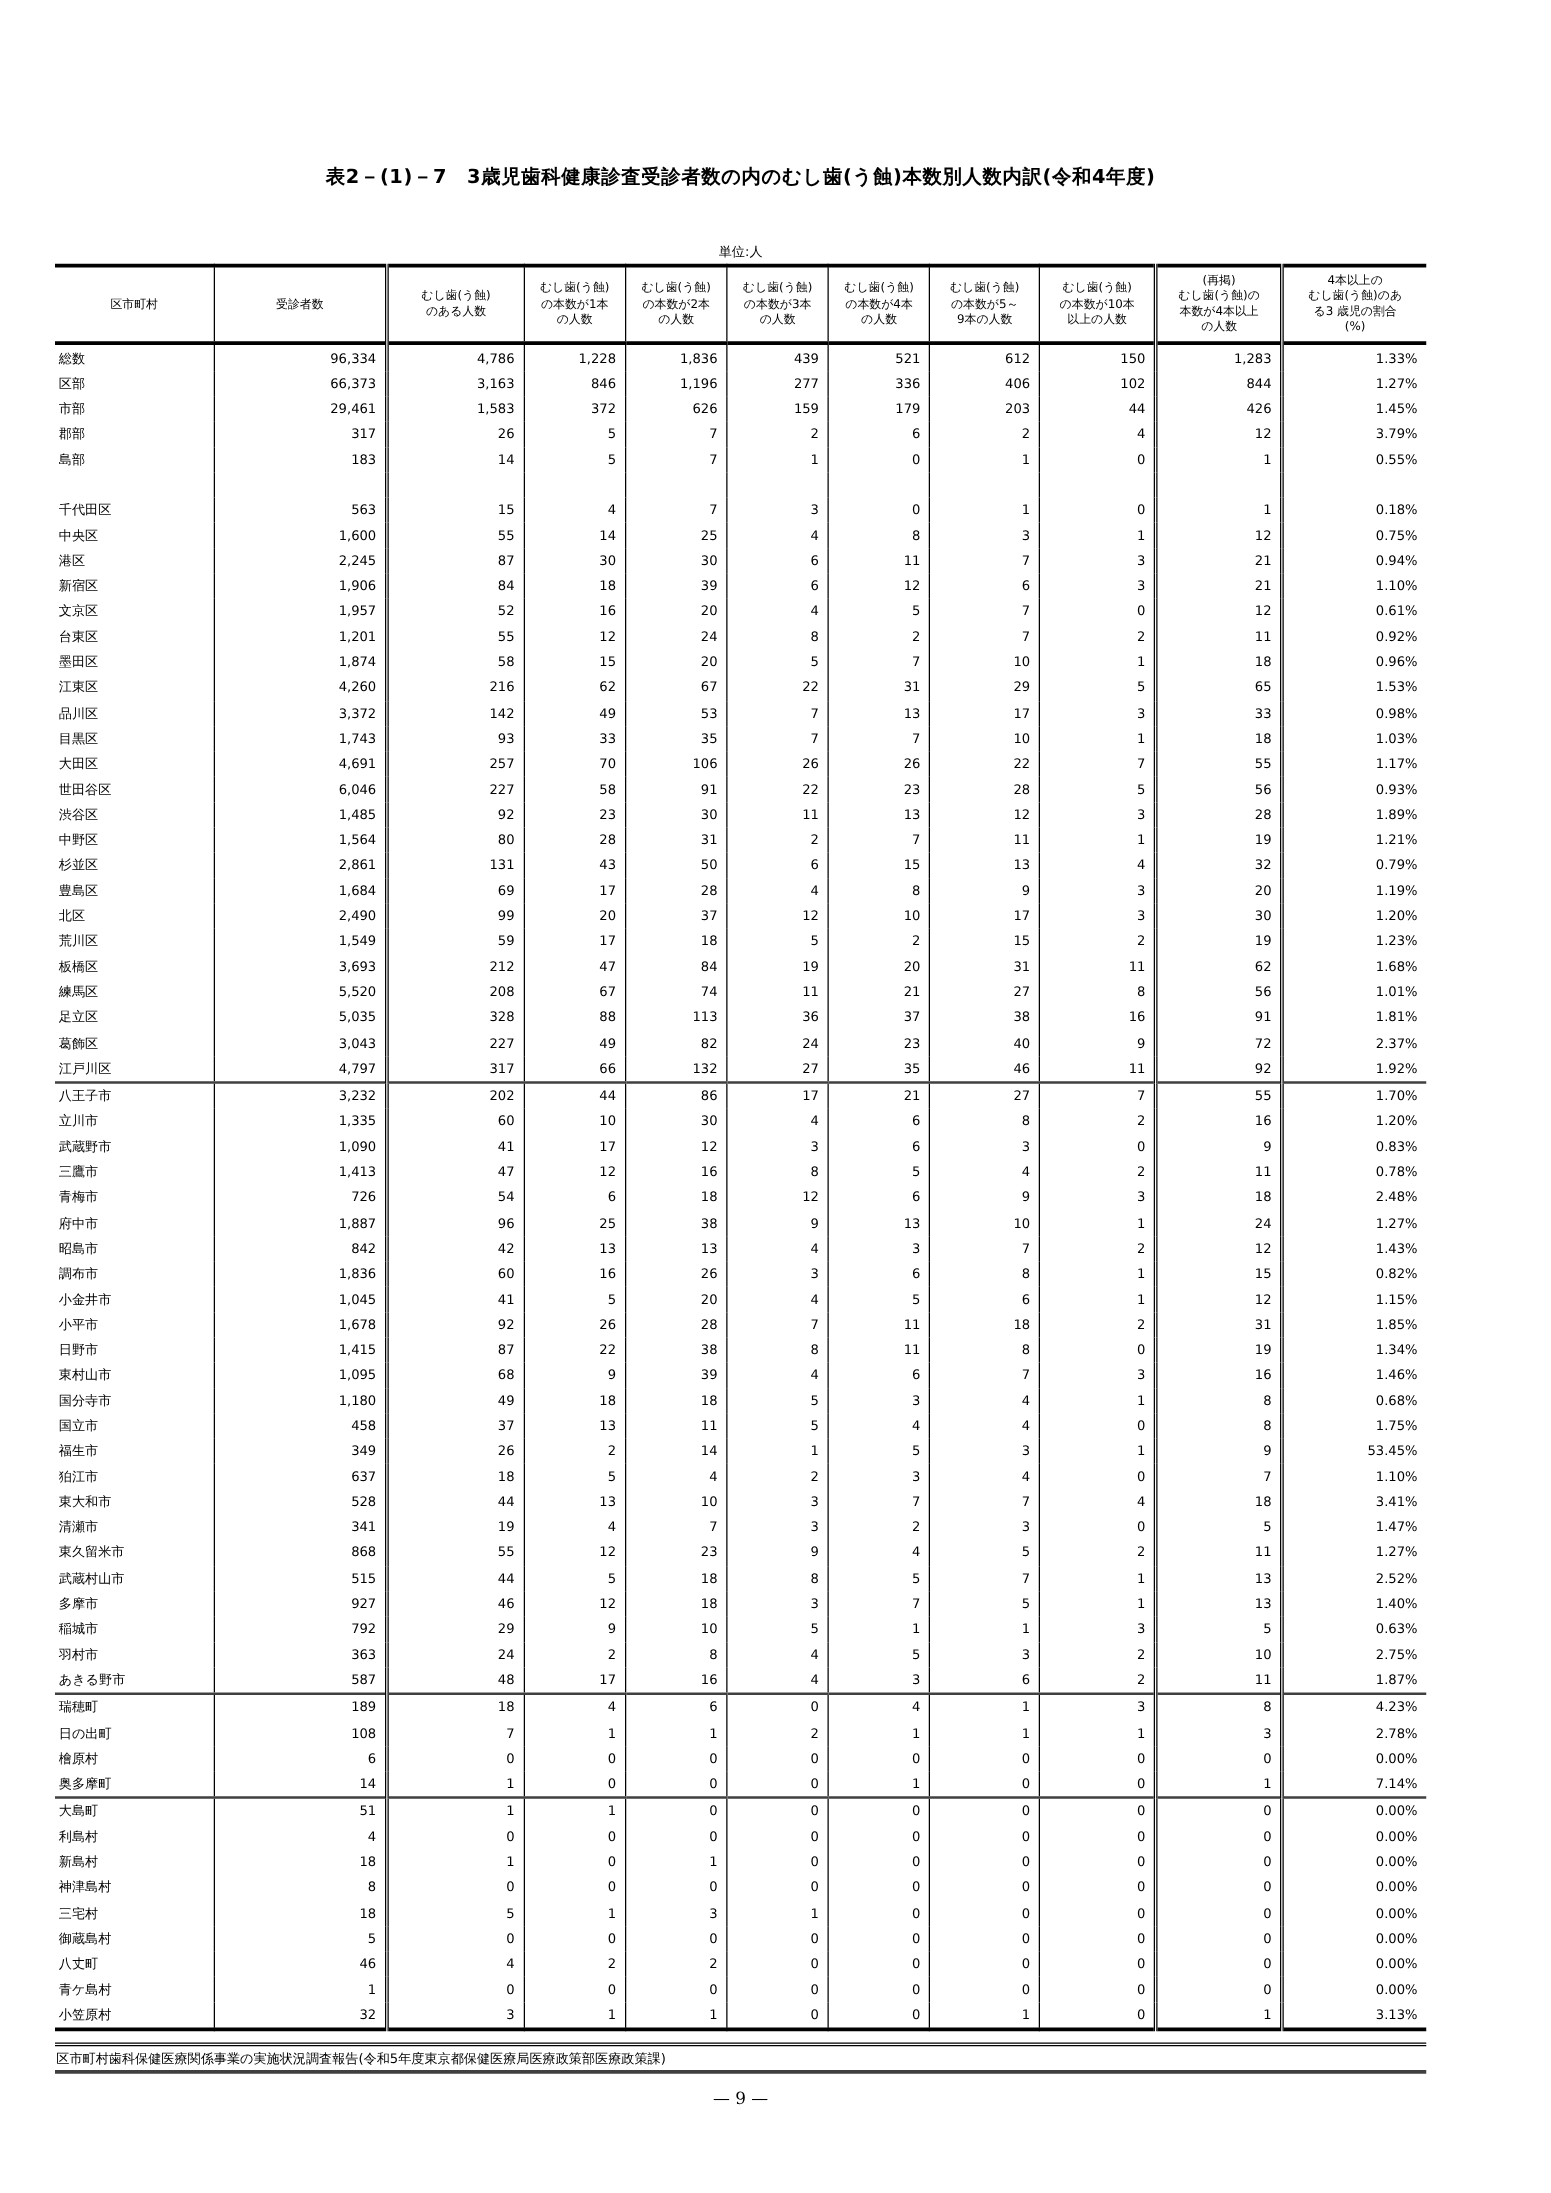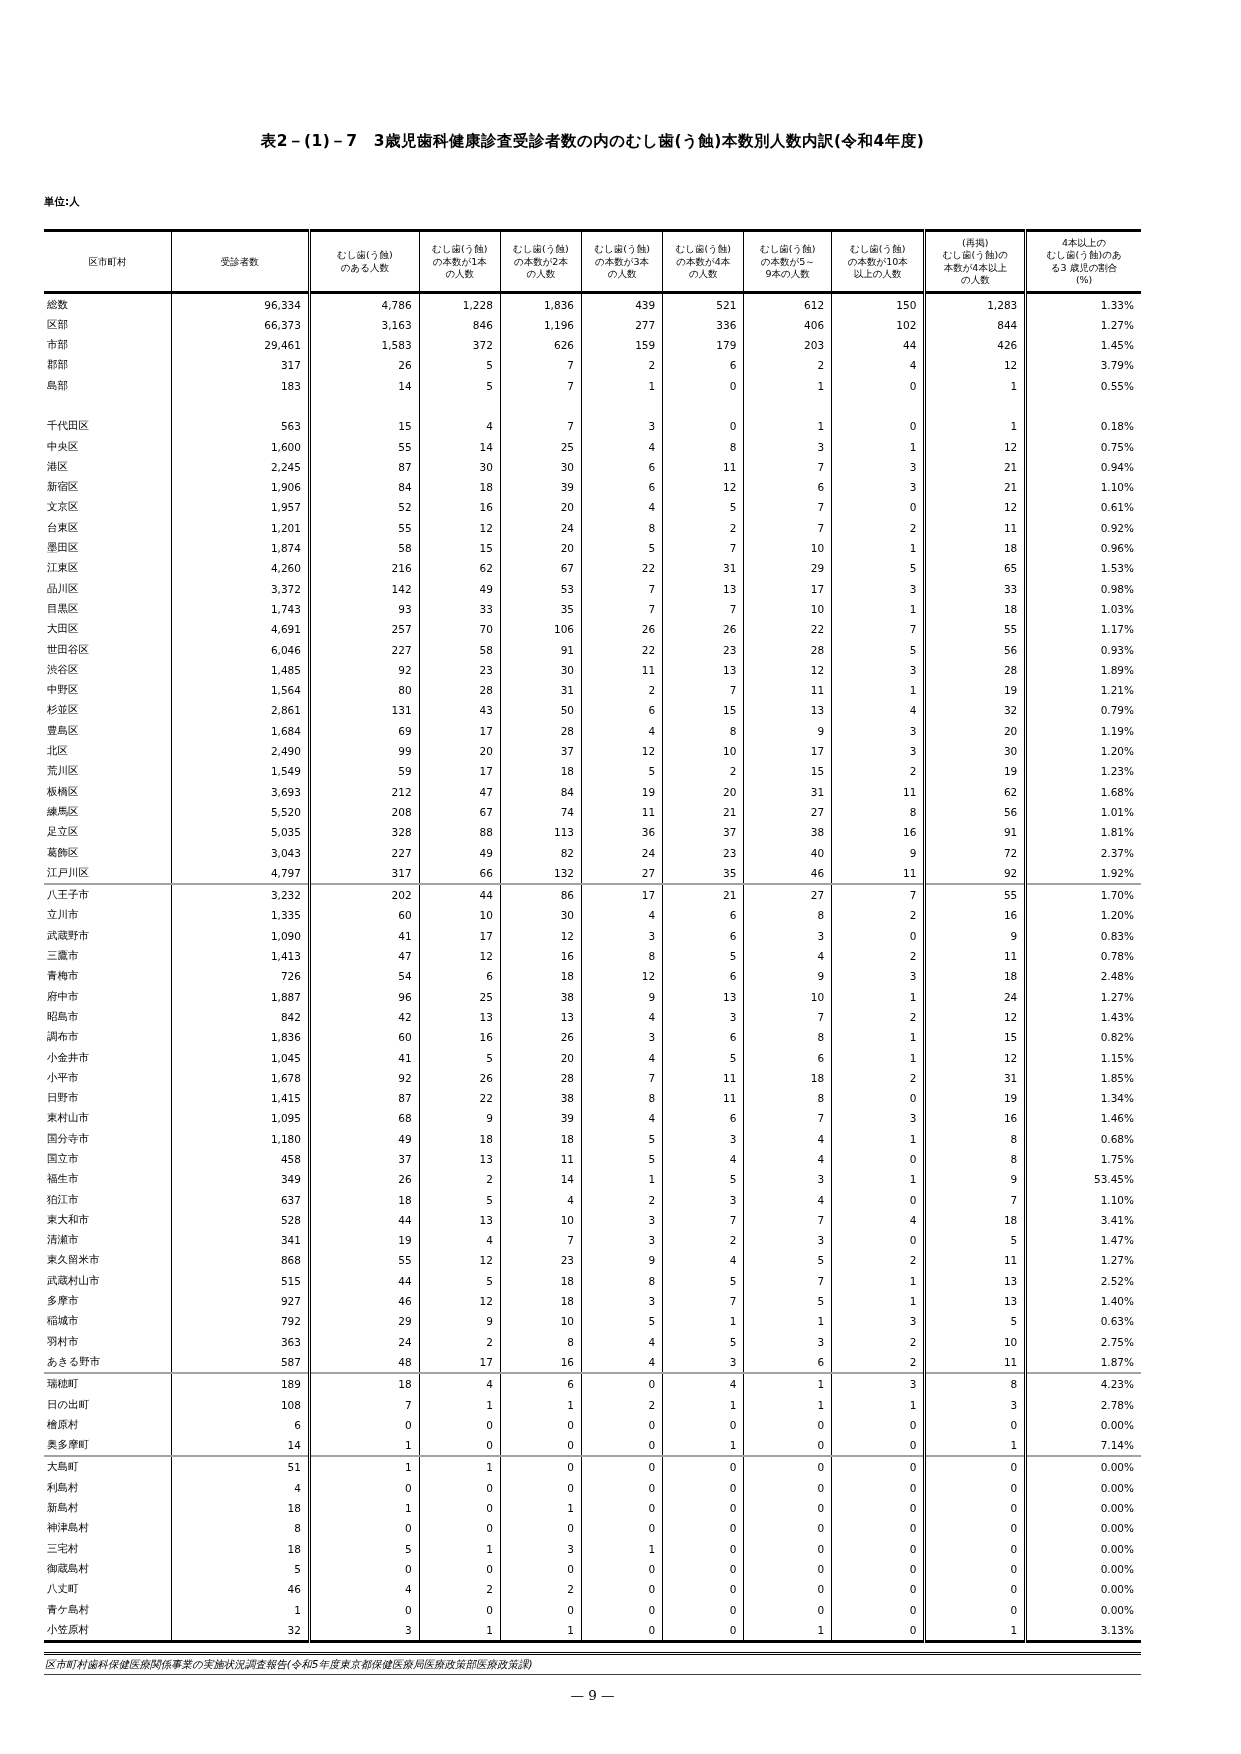--- a/index.html
+++ b/index.html
@@ -11,25 +11,24 @@
   }
   .content { padding:0 100px 0 44px; }
   .title {
     text-align:center;
     font-weight:bold;
     font-size:15.5px;
     padding-top:131px;
     letter-spacing:0.5px;
   }
   .unit {
-    text-align:left;
+    text-align:center;
     font-size:10.5px;
     margin-top:43px;
-    margin-bottom:20px;
-    font-weight:bold;
+    margin-bottom:2px;
   }
   table.stat {
     width:100%;
     border-collapse:collapse;
     table-layout:fixed;
     border-top:3px solid #000;
     border-bottom:3px solid #000;
   }
   table.stat th {
     font-weight:normal;
@@ -48,30 +47,29 @@
   table.stat th:nth-child(11), table.stat td:nth-child(11) { border-left:3px double #000; }
   table.stat td {
     font-size:10.5px;
     height:20.3px;
     padding:0 7px 0 0;
     text-align:right;
     overflow:hidden;
     white-space:nowrap;
   }
   table.stat td.name { text-align:left; padding:0 0 0 3px; }
-  table.stat tr.section-top td { border-top:2px solid #a3a3a3; }
+  table.stat tr.section-top td { border-top:2px solid #404040; }
   .source {
     margin-top:9px;
     border-top:3px double #000;
   }
   .source-text {
     font-size:10.5px;
     padding:3px 0 2px 1px;
-    border-bottom:1px solid #404040;
-    font-style:italic;
+    border-bottom:3px solid #404040;
   }
   .pagenum {
     text-align:center;
     font-size:13.5px;
     margin-top:12px;
     font-family:"DejaVu Serif","Liberation Serif",serif;
   }
 </style>
 </head>
 <body>

